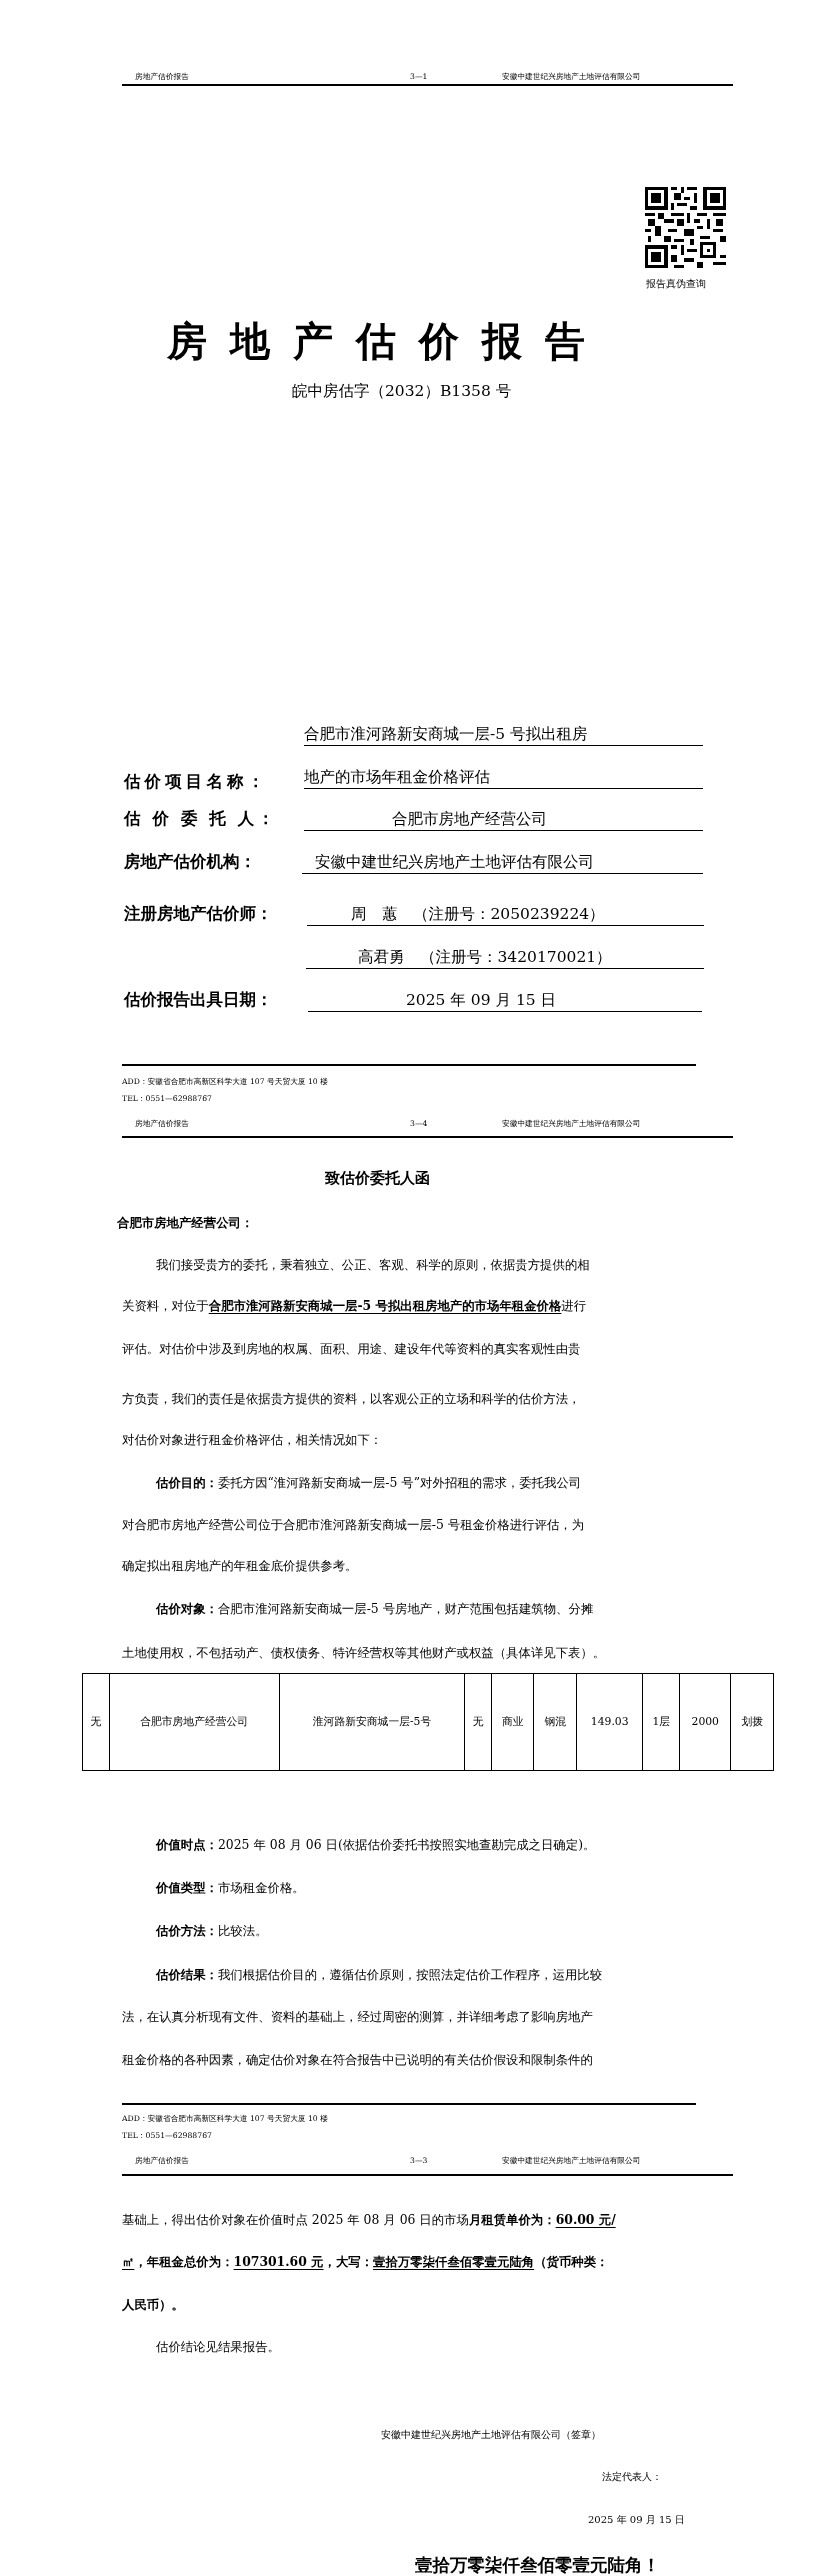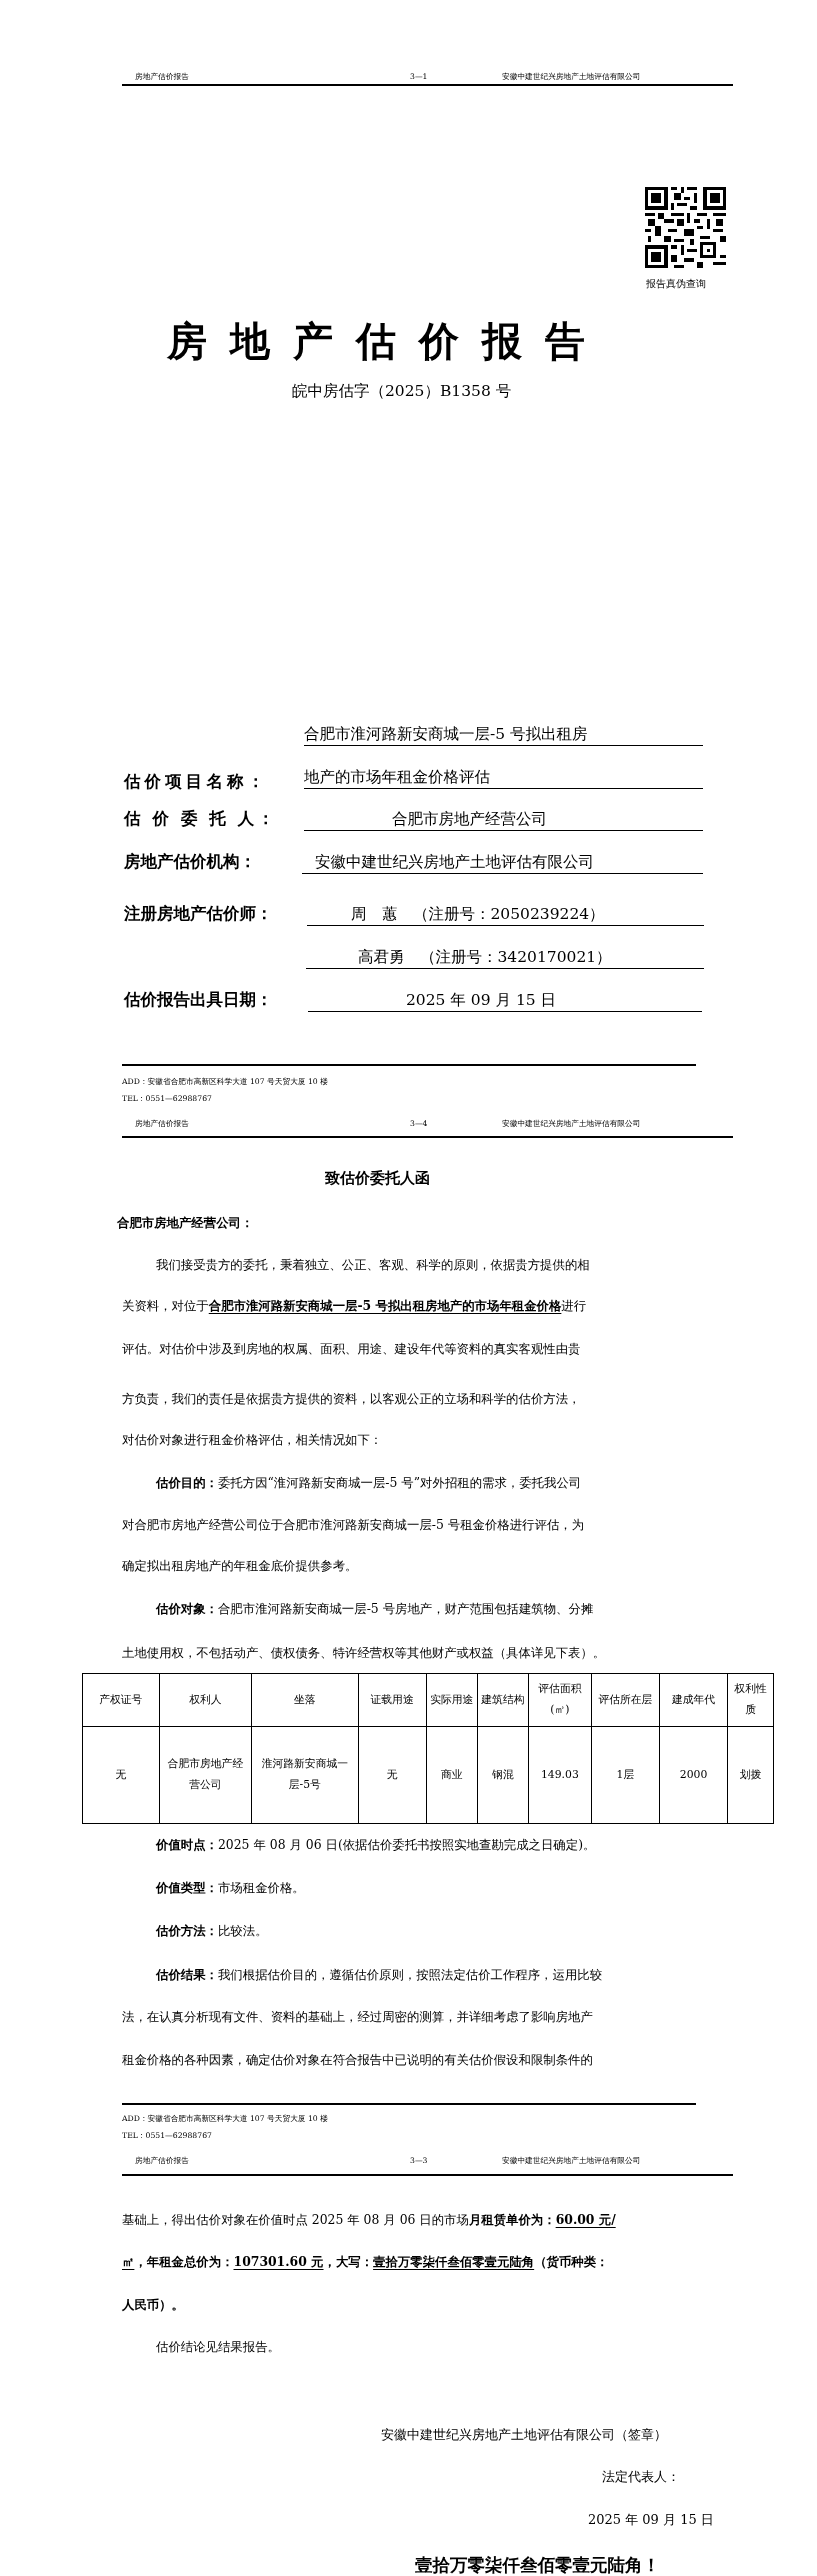--- a/index.html
+++ b/index.html
@@ -23,21 +23,21 @@
   .field-label { font-size: 16.5px; font-weight: bold; white-space: nowrap; line-height: 20.6px; }
   .field-value { font-size: 15.5px; white-space: nowrap; line-height: 20.6px; border-bottom: 1.5px solid #000; }
   .letter-title { font-size: 15px; font-weight: bold; white-space: nowrap; line-height: 27px; }
   .p { font-size: 12.4px; line-height: 16.5px; white-space: nowrap; }
   .b { font-weight: bold; }
   .u { text-decoration: underline; text-underline-offset: 2.6px; }
   table.prop { border-collapse: collapse; position: absolute; font-size: 10.8px; }
   table.prop td { border: 0.8px solid #000; text-align: center; vertical-align: middle; line-height: 20.6px; padding: 0 3.1px; }
   table.prop tr.hd td { height: 52px; }
   table.prop tr.row td { height: 96px; }
-  .sign { font-size: 13px; white-space: nowrap; line-height: 16.5px; }
+  .sign { font-size: 10px; white-space: nowrap; line-height: 16.5px; }
   .notice { font-size: 17.5px; font-weight: bold; white-space: nowrap; line-height: 21.6px; }
 </style>
 </head>
 <body>
 
 <div class="abs hdr-left" style="left:135px;top:72px;">房地产估价报告</div>
 <div class="abs hdr-mid" style="left:410px;top:72px;">3—1</div>
 <div class="abs hdr-right" style="left:502px;top:72px;">安徽中建世纪兴房地产土地评估有限公司</div>
 <div class="abs hdr-line" style="left:122px;top:84px;width:611px;"></div>
 
@@ -98,21 +98,21 @@
         <rect x="16" y="23" width="2" height="2"></rect>
       <rect x="21" y="23" width="4" height="1"></rect>
         <rect x="9" y="24" width="3" height="1"></rect>
         <rect x="23" y="21" width="2" height="1"></rect>
     </g>
   </svg>
 </div>
 <div class="abs qr-label" style="left:646px;top:277px;">报告真伪查询</div>
 
 <div class="abs cover-title" style="left:167px;top:318px;">房地产估价报告</div>
-<div class="abs cover-no" style="left:292px;top:381px;">皖中房估字（2025）B1358 号</div>
+<div class="abs cover-no" style="left:292px;top:381px;">皖中房估字（2032）B1358 号</div>
 
 <div class="abs field-label" style="left:124px;top:724px;letter-spacing:4.1px;margin-top:48px;">估价项目名称：</div>
 <div class="abs field-value" style="left:304px;top:724px;width:399px;">合肥市淮河路新安商城一层-5 号拟出租房</div>
 <div class="abs field-value" style="left:304px;top:767px;width:399px;">地产的市场年租金价格评估</div>
 
 <div class="abs field-label" style="left:124px;top:809px;letter-spacing:3.1px;">估 价 委 托 人：</div>
 <div class="abs field-value" style="left:304px;top:809px;width:399px;text-indent:88px;">合肥市房地产经营公司</div>
 
 <div class="abs field-label" style="left:124px;top:852px;">房地产估价机构：</div>
 <div class="abs field-value" style="left:302px;top:852px;width:401px;text-indent:13px;">安徽中建世纪兴房地产土地评估有限公司</div>
@@ -150,32 +150,20 @@
 <div class="abs p" style="left:122px;top:1517px;">对合肥市房地产经营公司位于合肥市淮河路新安商城一层-5 号租金价格进行评估，为</div>
 <div class="abs p" style="left:122px;top:1558px;">确定拟出租房地产的年租金底价提供参考。</div>
 
 <div class="abs p" style="left:156px;top:1601px;">
   <span class="b">估价对象：</span><span>合肥市淮河路新安商城一层-5 号房地产，财产范围包括建筑物、分摊</span>
 </div>
 <div class="abs p" style="left:122px;top:1645px;">土地使用权，不包括动产、债权债务、特许经营权等其他财产或权益（具体详见下表）。</div>
 
 <table class="prop" style="left:82px;top:1673px;width:692px;">
   <tbody>
-      <tr class="hd">
-    <td style="width:65px;">产权证号</td>
-    <td style="width:80px;">权利人</td>
-    <td style="width:93px;">坐落</td>
-    <td style="width:57px;">证载用途</td>
-    <td style="width:41px;">实际用途</td>
-    <td style="width:41px;">建筑结构</td>
-    <td style="width:52px;">评估面积(㎡)</td>
-    <td style="width:57px;">评估所在层</td>
-    <td style="width:57px;">建成年代</td>
-    <td style="width:36px;">权利性质</td>
-  </tr>
   <tr class="row">
     <td>无</td>
     <td>合肥市房地产经营公司</td>
     <td>淮河路新安商城一层-5号</td>
     <td>无</td>
     <td>商业</td>
     <td>钢混</td>
     <td>149.03</td>
     <td>1层</td>
     <td>2000</td>

